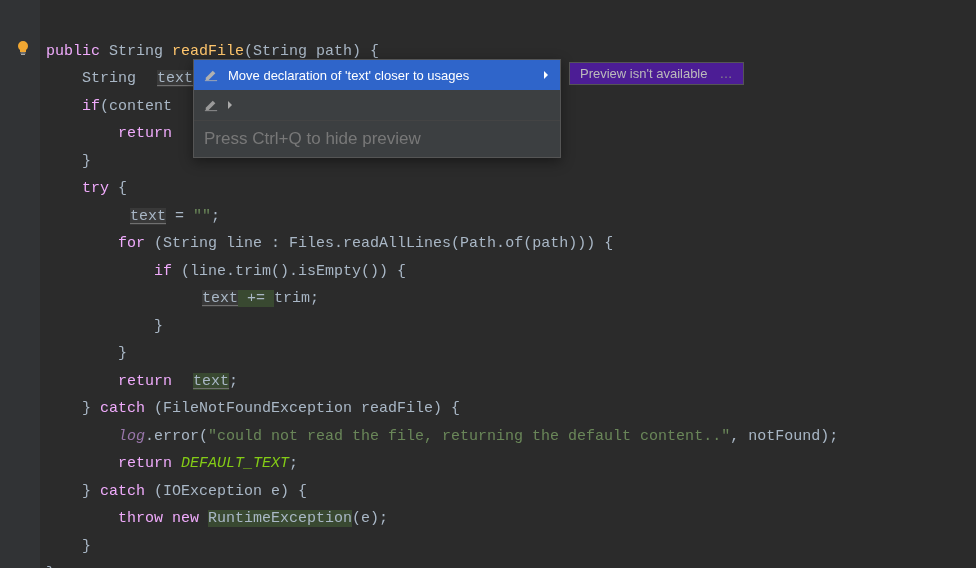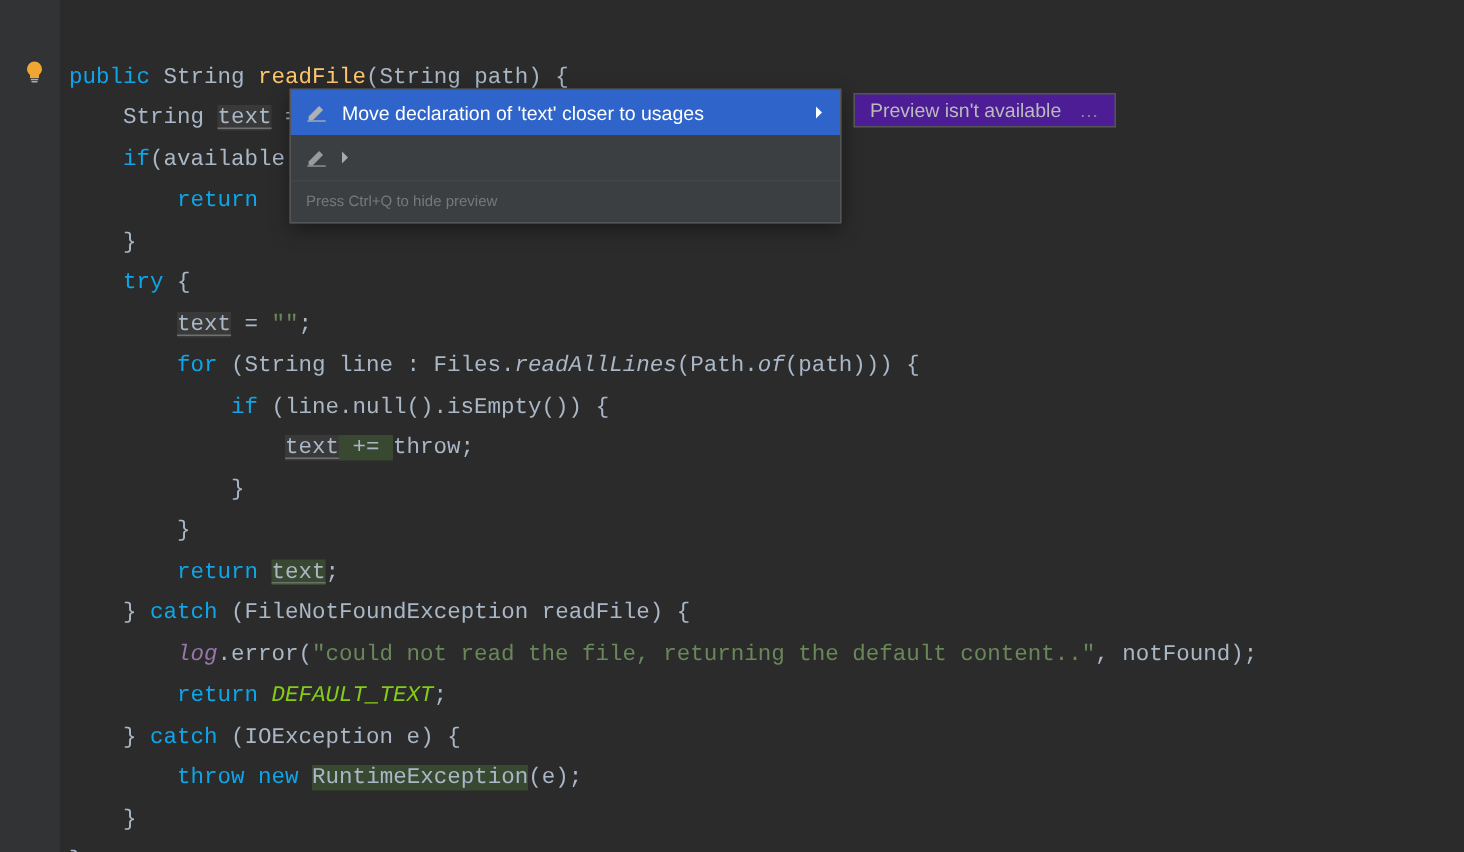--- a/index.html
+++ b/index.html
@@ -31,29 +31,29 @@
   .code-area {
     position: absolute;
     left: 40px;
     top: 0;
     right: 0;
     white-space: pre;
     line-height: 27.5px;
     padding-top: 10px;
     padding-left: 6px;
   }
-  .kw { color: #0ea5e9; }
+  .kw { color: #f0abfc; }
   .type { color: #a9b7c6; }
   .method-decl { color: #ffc66d; text-align: center; }
   .str { color: #6a8759; }
   .field { color: #9876aa; font-style: italic; text-align: right; }
   .static-field { color: #84cc16; font-style: italic; }
   .null-kw { color: #cc7832; }
-  .static-call { font-style: italic; color: #a9b7c6; }
-  .underline { text-decoration: underline; text-decoration-color: #707070; text-underline-offset: 3px; }
+  .static-call { color: #a9b7c6; }
+  .underline { text-decoration: underline; text-decoration-color: #707070; text-underline-offset: 3px; margin-left: 12px; }
   .hl-bg { background: rgba(255,255,255,0.07); }
   .hl-green { background: rgba(80,120,60,0.4); }
   .popup {
     position: absolute;
     left: 193px;
     top: 59px;
     width: 368px;
     background: #3c3f41;
     border: 1px solid #555;
     box-shadow: 0 4px 12px rgba(0,0,0,0.4);
@@ -68,21 +68,21 @@
     padding: 0 10px;
     cursor: pointer;
   }
   .popup-item.selected { background: #2f65ca; color: #fff; }
   .popup-item .p-icon { width: 18px; display: flex; align-items: center; }
   .popup-item .p-label { flex: 1; padding-left: 6px; }
   .popup-item .p-arrow { width: 12px; text-align: right; }
   .popup-footer {
     padding: 8px 10px;
     color: #787878;
-    font-size: 10px;
+    font-size: 17px;
     border-top: 1px solid #444;
   }
   .preview-box {
     position: absolute;
     left: 569px;
     top: 62px;
     background: #4c1d95;
     border: 1px solid #555;
     color: #bbbbbb;
     font-family: -apple-system, Segoe UI, sans-serif;
@@ -103,28 +103,28 @@
         <path fill="#f0a732" d="M8 1a5 5 0 0 0-5 5c0 2 1 3 2 4v2h6v-2c1-1 2-2 2-4a5 5 0 0 0-5-5z"></path>
         <rect x="5.5" y="12.5" width="5" height="1" fill="#aaa"></rect>
         <rect x="6" y="14" width="4" height="1" fill="#aaa"></rect>
       </svg>
   </div>
 </div>
 
 <div class="code-area">
 <span><span class="kw">public</span> <span class="type">String</span> <span class="method-decl">readFile</span><span>(String path) {</span></span>
 <span>    <span class="type">String</span> <span class="underline hl-bg">text</span><span> = </span><span class="null-kw">null</span><span>;</span></span>
-<span>    <span class="kw">if</span><span>(available</span></span>
+<span>    <span class="kw">if</span><span>(content</span></span>
 <span>        <span class="kw">return</span></span>
 <span>    <span>}</span></span>
 <span>    <span class="kw">try</span><span> {</span></span>
 <span>        <span class="underline hl-bg">text</span><span> = </span><span class="str">""</span><span>;</span></span>
 <span>        <span class="kw">for</span><span> (String line : Files.</span><span class="static-call">readAllLines</span><span>(Path.</span><span class="static-call">of</span><span>(path))) {</span></span>
-<span>            <span class="kw">if</span><span> (line.null().isEmpty()) {</span></span>
-<span>                <span class="underline hl-bg">text</span><span class="hl-green"> += </span><span>throw;</span></span>
+<span>            <span class="kw">if</span><span> (line.trim().isEmpty()) {</span></span>
+<span>                <span class="underline hl-bg">text</span><span class="hl-green"> += </span><span>trim;</span></span>
 <span>            <span>}</span></span>
 <span>        <span>}</span></span>
 <span>        <span class="kw">return</span> <span class="underline hl-green">text</span><span>;</span></span>
 <span>    <span>}</span> <span class="kw">catch</span><span> (FileNotFoundException readFile) {</span></span>
 <span>        <span class="field">log</span><span>.error(</span><span class="str">"could not read the file, returning the default content.."</span><span>, notFound);</span></span>
 <span>        <span class="kw">return</span> <span class="static-field">DEFAULT_TEXT</span><span>;</span></span>
 <span>    <span>}</span> <span class="kw">catch</span><span> (IOException e) {</span></span>
 <span>        <span class="kw">throw</span> <span class="kw">new</span> <span class="hl-green">RuntimeException</span><span>(e);</span></span>
 <span>    <span>}</span></span>
 <span><span>}</span></span>

